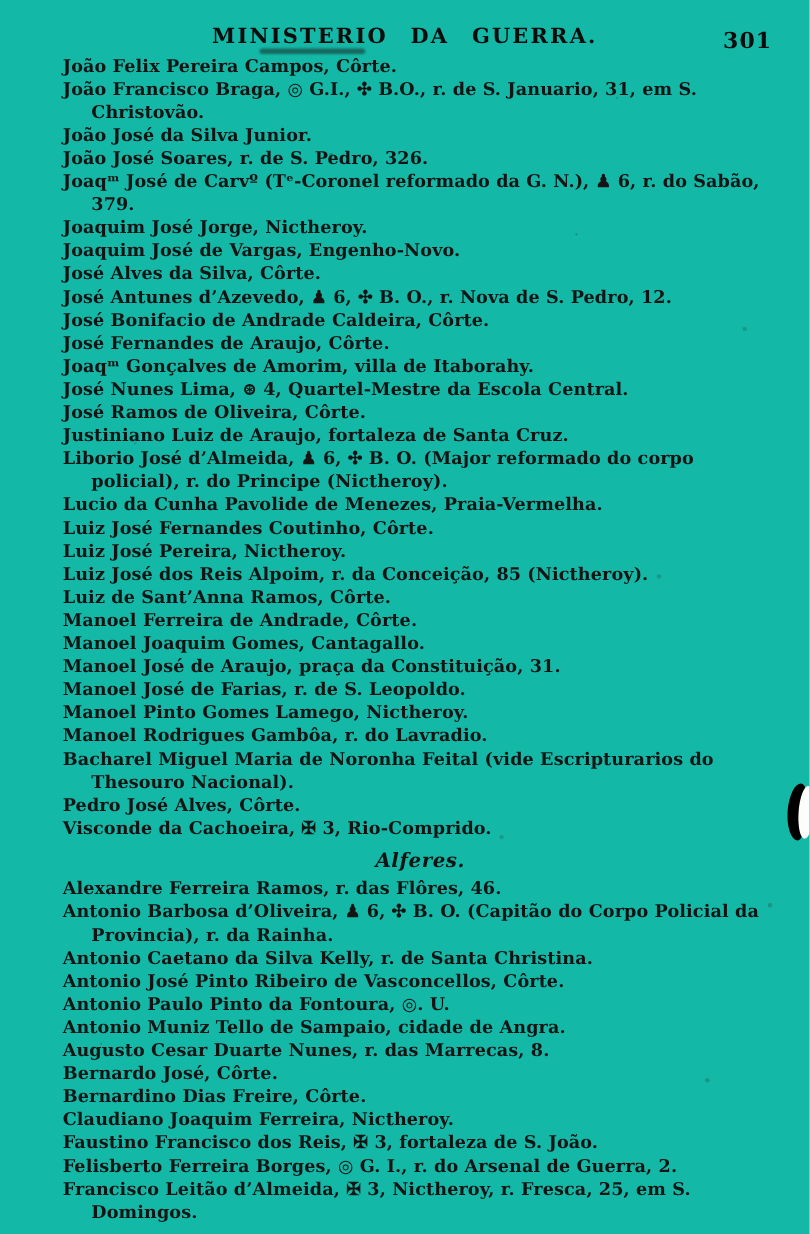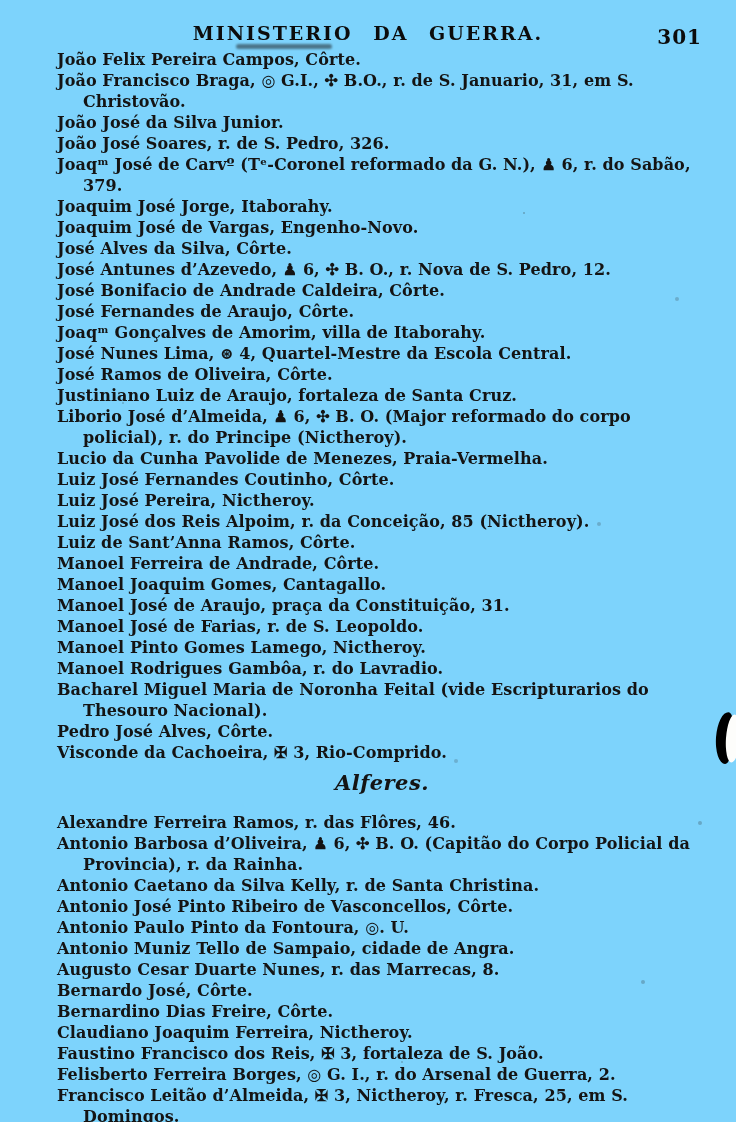--- a/index.html
+++ b/index.html
@@ -5,21 +5,21 @@
   html,body { margin:0; padding:0; }
   body {
     width:736px; height:1122px;
     background:#fdfdfb;
     font-family:"DejaVu Serif","Liberation Serif",serif;
     color:#141414;
     -webkit-font-smoothing:antialiased;
   }
   .page {
     position:relative; width:736px; height:1122px;
-    background:#7dd3fc; overflow:hidden;
+    background:#14b8a6; overflow:hidden;
   }
   
   .header { position:absolute; top:22px; left:0; width:736px; height:26px; }
   .title {
     position:absolute; left:0; right:0; text-align:center;
     font-weight:bold; font-size:19px; letter-spacing:2px; word-spacing:12px;
     color:#0c0c0c;
   }
   .pagenum {
     position:absolute; right:34px; top:3px;
@@ -33,21 +33,21 @@
   .content {
     position:absolute; top:49px; left:57px; width:650px;
     font-size:16px; line-height:21px; font-weight:bold;
   }
   .entry {
     padding-left:26px; text-indent:-26px;
     letter-spacing:.1px;
   }
   .section-heading {
     text-align:center; font-style:italic; font-weight:bold;
-    font-size:21px; margin:9px 0 19px; letter-spacing:.5px;
+    font-size:18px; margin:9px 0 4px; letter-spacing:.5px;
   }
   
   .ink-blot {
     position:absolute; top:712px; right:2px; width:18px; height:52px;
     background:#000; border-radius:60% 40% 40% 60% / 50% 50% 50% 50%;
     transform:rotate(4deg);
   }
   .ink-blot::before {
     content:""; position:absolute; left:10px; top:2px; width:14px; height:48px;
     background:#fdfdfb; border-radius:50%;
@@ -82,21 +82,21 @@
   </div>
 
   <div class="content">
 
     <div>
       <div class="entry">João Felix Pereira Campos, Côrte.</div>
       <div class="entry">João Francisco Braga, ◎ G.I., ✣ B.O., r. de S. Januario, 31, em S. Christovão.</div>
       <div class="entry">João José da Silva Junior.</div>
       <div class="entry">João José Soares, r. de S. Pedro, 326.</div>
       <div class="entry">Joaqᵐ José de Carvº (Tᵉ-Coronel reformado da G. N.), ♟ 6, r. do Sabão, 379.</div>
-      <div class="entry">Joaquim José Jorge, Itaborahy.</div>
+      <div class="entry">Joaquim José Jorge, Nictheroy.</div>
       <div class="entry">Joaquim José de Vargas, Engenho-Novo.</div>
       <div class="entry">José Alves da Silva, Côrte.</div>
       <div class="entry">José Antunes d’Azevedo, ♟ 6, ✣ B. O., r. Nova de S. Pedro, 12.</div>
       <div class="entry">José Bonifacio de Andrade Caldeira, Côrte.</div>
       <div class="entry">José Fernandes de Araujo, Côrte.</div>
       <div class="entry">Joaqᵐ Gonçalves de Amorim, villa de Itaborahy.</div>
       <div class="entry">José Nunes Lima, ⊛ 4, Quartel-Mestre da Escola Central.</div>
       <div class="entry">José Ramos de Oliveira, Côrte.</div>
       <div class="entry">Justiniano Luiz de Araujo, fortaleza de Santa Cruz.</div>
       <div class="entry">Liborio José d’Almeida, ♟ 6, ✣ B. O. (Major reformado do corpo policial), r. do Principe (Nictheroy).</div>

